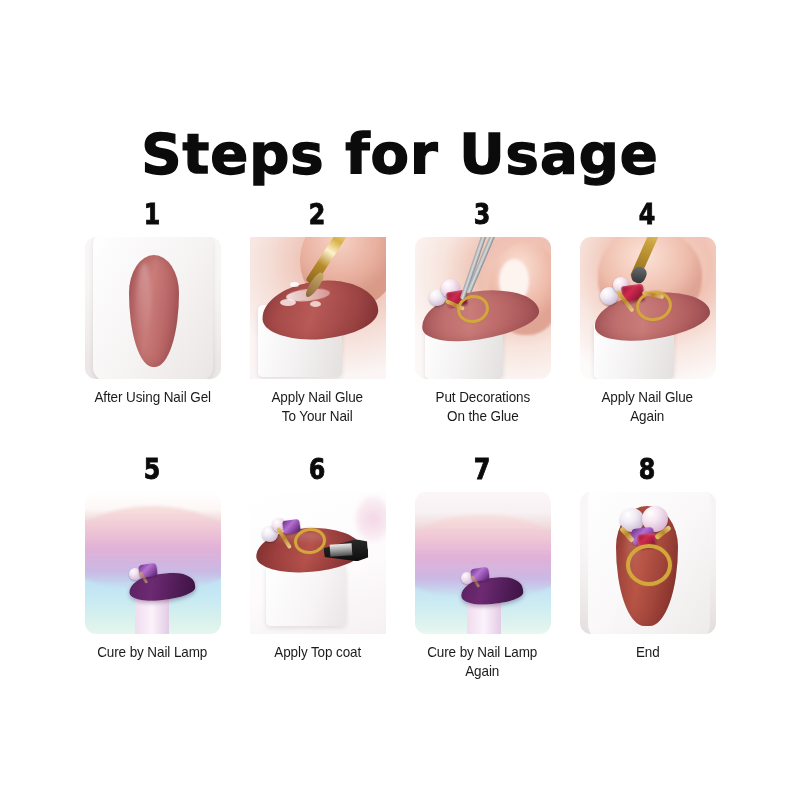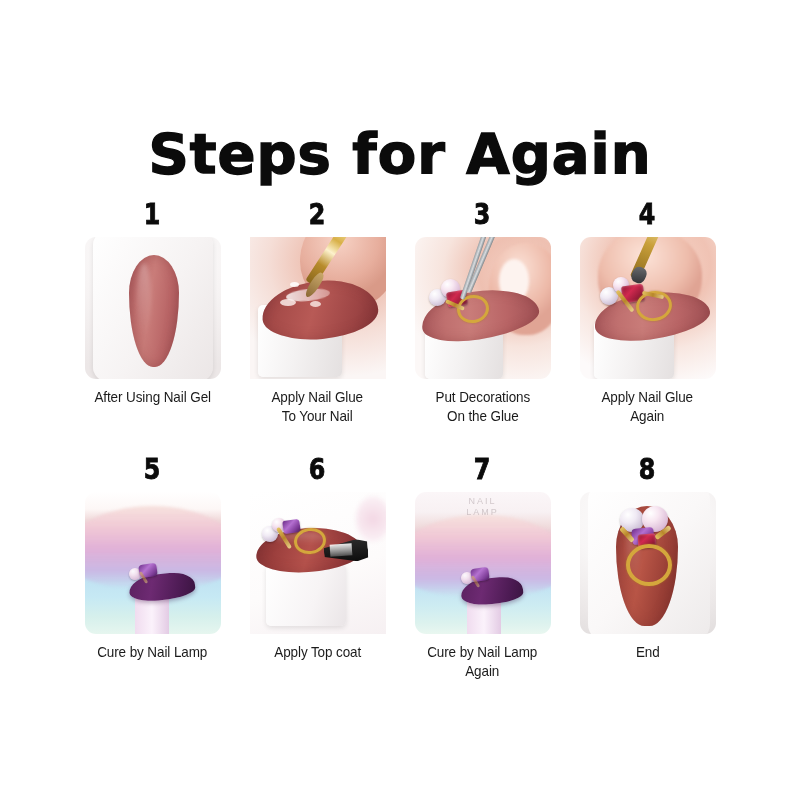--- a/index.html
+++ b/index.html
@@ -228,21 +228,21 @@
     border-radius: 50% 42% 60% 50% / 70% 62% 40% 46%;
     background: linear-gradient(105deg,#5b2160 0%,#6d2a72 35%,#4b1a52 78%,#3a1440 100%);
     box-shadow: 0 2px 4px rgba(60,20,70,.35);
   }
 </style>
 </head>
 <body>
 
 <div id="page">
 
-  <div id="title">Steps for Again</div>
+  <div id="title">Steps for Usage</div>
 
   <div class="row" id="row-top">
 
     <div class="step">
       <div class="step-number">1</div>
       <div class="thumb">
         <div class="scene">
           <div class="backdrop-white"></div>
           <div class="stand" style="left:8px;top:-6px;width:120px;height:150px;border-radius:14px;background:linear-gradient(120deg,#ffffff,#f6f3f3 55%,#ebe6e6);"></div>
           <div class="nail-oval" style="left:44px;top:18px;width:50px;height:112px;border-radius:50% 50% 48% 48% / 34% 34% 66% 66%;"></div>
@@ -368,22 +368,20 @@
       </div>
       <div class="caption">Apply Top coat</div>
     </div>
 
     <div class="step">
       <div class="step-number">7</div>
       <div class="thumb">
         <div class="scene">
           <div class="lamp-scene" style="background:linear-gradient(180deg,#fbf6f8 0%,#f8f1f3 14%,#f0dcdd 24%,#e9c8d2 31%,#dcb6d8 38%,#cbb3e2 45%,#c0d4ef 53%,#c2e2f3 66%,#cdecf2 80%,#dcf2ee 92%,#e9f7f0 100%);"></div>
           <div class="lamp-arc" style="top:16%;"></div>
-          <div class="lamp-faint-text">NAIL
-LAMP</div>
           <div class="lamp-post" style="left:52px;top:104px;width:34px;height:40px;"></div>
           <div class="lamp-nail" style="left:46px;top:86px;width:62px;height:26px;transform:rotate(-5deg);"></div>
           <div class="pearl pearl-pink" style="left:46px;top:80px;width:12px;height:12px;opacity:.92;"></div>
           <div class="gem-violet" style="left:56px;top:76px;width:18px;height:13px;border-radius:4px;transform:rotate(-8deg);opacity:.95;"></div>
           <div class="gold-bar" style="left:54px;top:88px;width:13px;height:3px;transform:rotate(58deg);opacity:.5;"></div>
         </div>
       </div>
       <div class="caption">Cure by Nail Lamp
 Again</div>
     </div>

